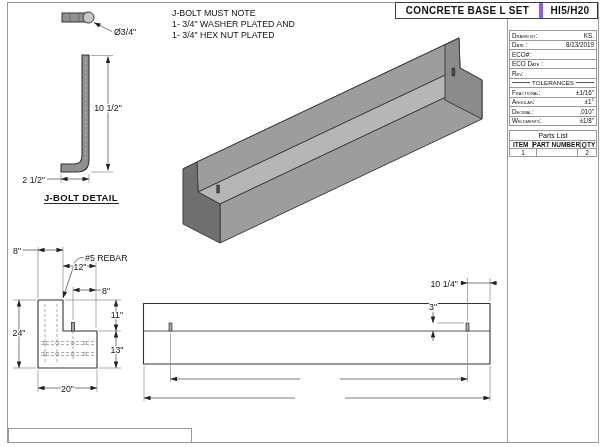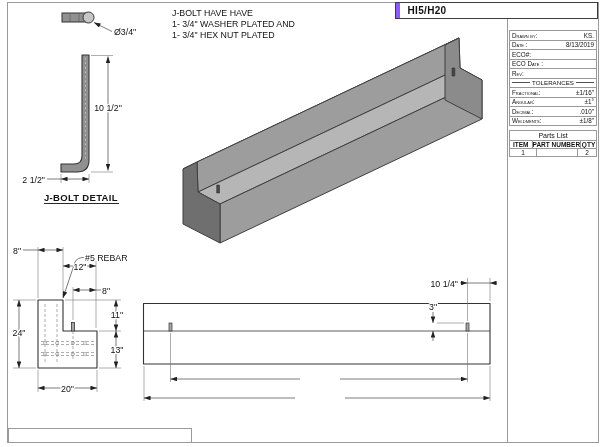--- a/index.html
+++ b/index.html
@@ -51,25 +51,26 @@
   .rebardot{stroke:#8a8a8a;stroke-width:.6;fill:none;}
 </style>
 </head>
 <body>
 
 <div class="abs sheet-border"></div>
 <div class="abs col-sep"></div>
 <div class="abs bottom-strip"></div>
 
 <div class="abs title-bar">
+  <div class="cell c1">CONCRETE BASE L SET</div>
   <div class="cell c2">HI5/H20</div>
 </div>
 
 <div class="abs note">
-  <div class="nl">J-BOLT HAVE HAVE</div>
+  <div class="nl">J-BOLT MUST NOTE</div>
   <div class="nl">1- 3/4" WASHER PLATED AND</div>
   <div class="nl">1- 3/4" HEX NUT PLATED</div>
 </div>
 
 <div class="abs tblock">
   <div class="tb-row">
     <span>Drawn by:</span>
     <span class="tb-val">KS.</span>
   </div>
   <div class="tb-row">

